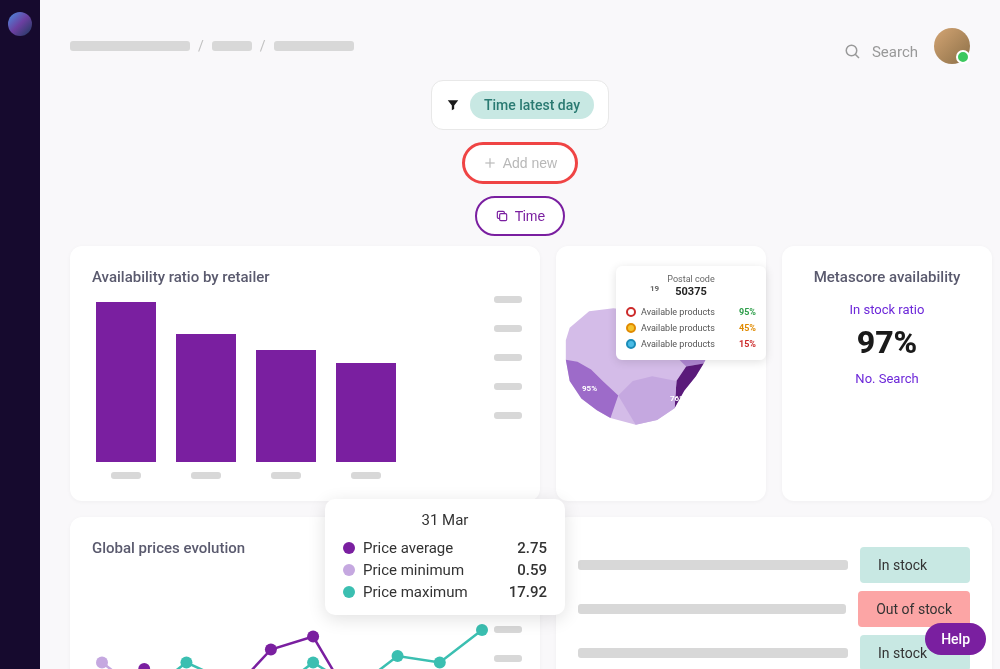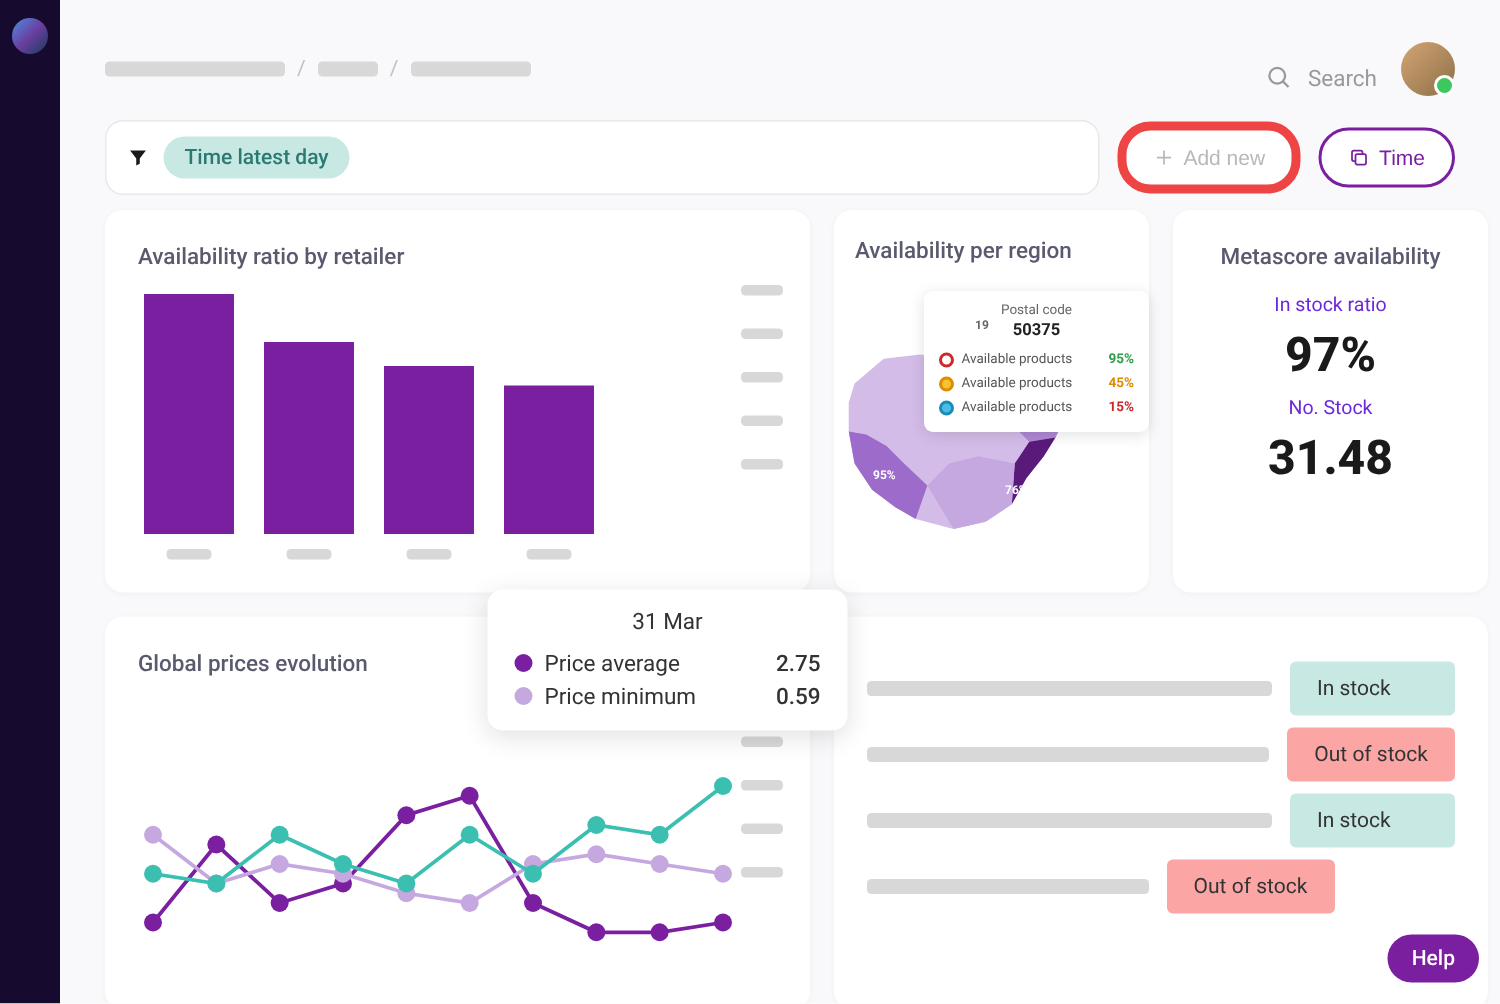--- a/index.html
+++ b/index.html
@@ -11,25 +11,25 @@
 .main { position: absolute; left: 40px; top: 0; right: 0; bottom: 0; background: #f9f8fa; padding: 0; }
 
 .topbar { display: flex; align-items: center; padding: 28px 30px 10px 30px; gap: 16px; }
 .breadcrumb { display: flex; align-items: center; gap: 8px; flex: 1; }
 .skel { background: #d8d8d8; border-radius: 3px; height: 10px; }
 .bslash { color: #c0c0c0; font-size: 14px; }
 .search { display: flex; align-items: center; gap: 10px; color: #999; font-size: 15px; margin-top: 12px; }
 .avatar { width: 36px; height: 36px; border-radius: 50%; background: linear-gradient(135deg, #d4a574 0%, #8b6f47 100%); position: relative; }
 .avatar::after { content: ''; position: absolute; bottom: 0; right: 0; width: 10px; height: 10px; background: #3cc85e; border-radius: 50%; border: 2px solid #fff; }
 
-.filterbar { display: flex; align-items: center; padding: 6px 30px 10px 30px; gap: 12px; }
+.filterbar { display: flex; align-items: center; padding: 6px 30px 10px 30px; gap: 12px; flex-direction: column; }
 .filterbox { background: #fff; border: 1px solid #e8e8e8; border-radius: 12px; padding: 10px 14px; display: flex; align-items: center; gap: 10px; flex: 1; }
 .chip { background: #c8e8e3; color: #2a7a72; padding: 6px 14px; border-radius: 16px; font-size: 14px; font-weight: 500; }
 .btn { border-radius: 22px; padding: 10px 18px; font-size: 14px; font-weight: 500; display: inline-flex; align-items: center; gap: 6px; cursor: pointer; background: #fff; }
-.btn-add { border: 6px solid #ef4444; color: #b8b8b8; }
+.btn-add { border: 3px solid #ef4444; color: #b8b8b8; }
 .btn-clone { border: 2px solid #7a1fa0; color: #7a1fa0; }
 
 .grid { display: grid; grid-template-columns: 470px 210px 210px; gap: 16px; padding: 0 30px 20px 30px; }
 
 .card { background: #fff; border-radius: 12px; padding: 22px; box-shadow: 0 1px 4px rgba(0,0,0,0.04); position: relative; }
 .card-title { font-size: 15px; color: #5a5a6e; font-weight: 500; margin-bottom: 16px; }
 .card-title.warn { display: flex; align-items: flex-start; gap: 10px; }
 
 .bars { display: flex; align-items: flex-end; gap: 20px; height: 160px; padding: 0 4px; }
 .bar { width: 60px; background: #7a1fa0; }
@@ -149,21 +149,20 @@
       <div class="scale">
         <div class="skel"></div>
           <div class="skel"></div>
           <div class="skel"></div>
           <div class="skel"></div>
           <div class="skel"></div>
       </div>
     </div>
 
     <div class="card" style="padding:18px 14px;">
-      <div class="card-title">Availability per region</div>
       <div class="map-wrap">
         <svg class="map-svg" viewBox="0 0 170 170">
           <path d="M10 45 L30 28 L55 25 L80 28 L100 30 L135 34 L155 45 L158 62 L148 82 L140 95 L128 110 L118 128 L100 140 L78 145 L52 138 L38 130 L22 118 L10 100 L6 78 L6 58 Z" fill="#d4bce8"></path>
           <path d="M6 78 L10 100 L22 118 L38 130 L52 138 L60 115 L44 100 L32 88 L18 80 Z" fill="#9d6bc9"></path>
           <path d="M100 30 L135 34 L155 45 L158 62 L148 82 L130 85 L115 70 L105 50 Z" fill="#b088d4"></path>
           <path d="M128 110 L140 95 L148 82 L130 85 L120 100 L118 128 Z" fill="#5a1a7a"></path>
           <path d="M60 115 L78 145 L100 140 L118 128 L120 100 L95 95 L75 100 Z" fill="#c5a8e0"></path>
         </svg>
         <div class="map-tooltip">
           <div class="tt-title">Postal code</div>
@@ -187,38 +186,42 @@
         <div class="map-label" style="left:80px;top:20px;color:#666">19</div>
         <div class="map-label" style="left:12px;top:120px;color:#fff">95%</div>
         <div class="map-label" style="left:100px;top:130px;color:#fff">76%</div>
       </div>
     </div>
 
     <div class="card meta">
       <div class="card-title">Metascore availability</div>
       <div class="meta-label">In stock ratio</div>
       <div class="meta-value">97%</div>
-      <div class="meta-label">No. Stock</div>
-      <div class="meta-value">31.48</div>
+      <div class="meta-label">No. Search</div>
     </div>
 
     <div class="card" style="grid-column:1;">
       <div class="card-title">Global prices evolution</div>
 
       <div class="chart-tooltip">
         <div class="ct-date">31 Mar</div>
         <div class="ct-row">
             <div class="ct-dot" style="background:#7a1fa0"></div>
             <span class="ct-label">Price average</span>
             <span class="ct-val">2.75</span>
           </div>
         <div class="ct-row">
             <div class="ct-dot" style="background:#c5a8e0"></div>
             <span class="ct-label">Price minimum</span>
             <span class="ct-val">0.59</span>
+          </div>
+        <div class="ct-row">
+            <div class="ct-dot" style="background:#3bbfb1"></div>
+            <span class="ct-label">Price maximum</span>
+            <span class="ct-val">17.92</span>
           </div>
       </div>
 
       <div class="line-chart">
         <svg id="lines-svg" width="400" height="150" viewBox="0 0 400 150">
             <path d="M10 114 L52.22222222222222 62 L94.44444444444444 101 L136.66666666666669 88 L178.88888888888889 42.5 L221.11111111111111 29.5 L263.33333333333337 101 L305.55555555555554 120.5 L347.77777777777777 120.5 L390 114 " fill="none" stroke="#7a1fa0" stroke-width="2.5"></path>
             <circle cx="10" cy="114" r="6" fill="#7a1fa0"></circle>
             <circle cx="52.22222222222222" cy="62" r="6" fill="#7a1fa0"></circle>
             <circle cx="94.44444444444444" cy="101" r="6" fill="#7a1fa0"></circle>
             <circle cx="136.66666666666669" cy="88" r="6" fill="#7a1fa0"></circle>

